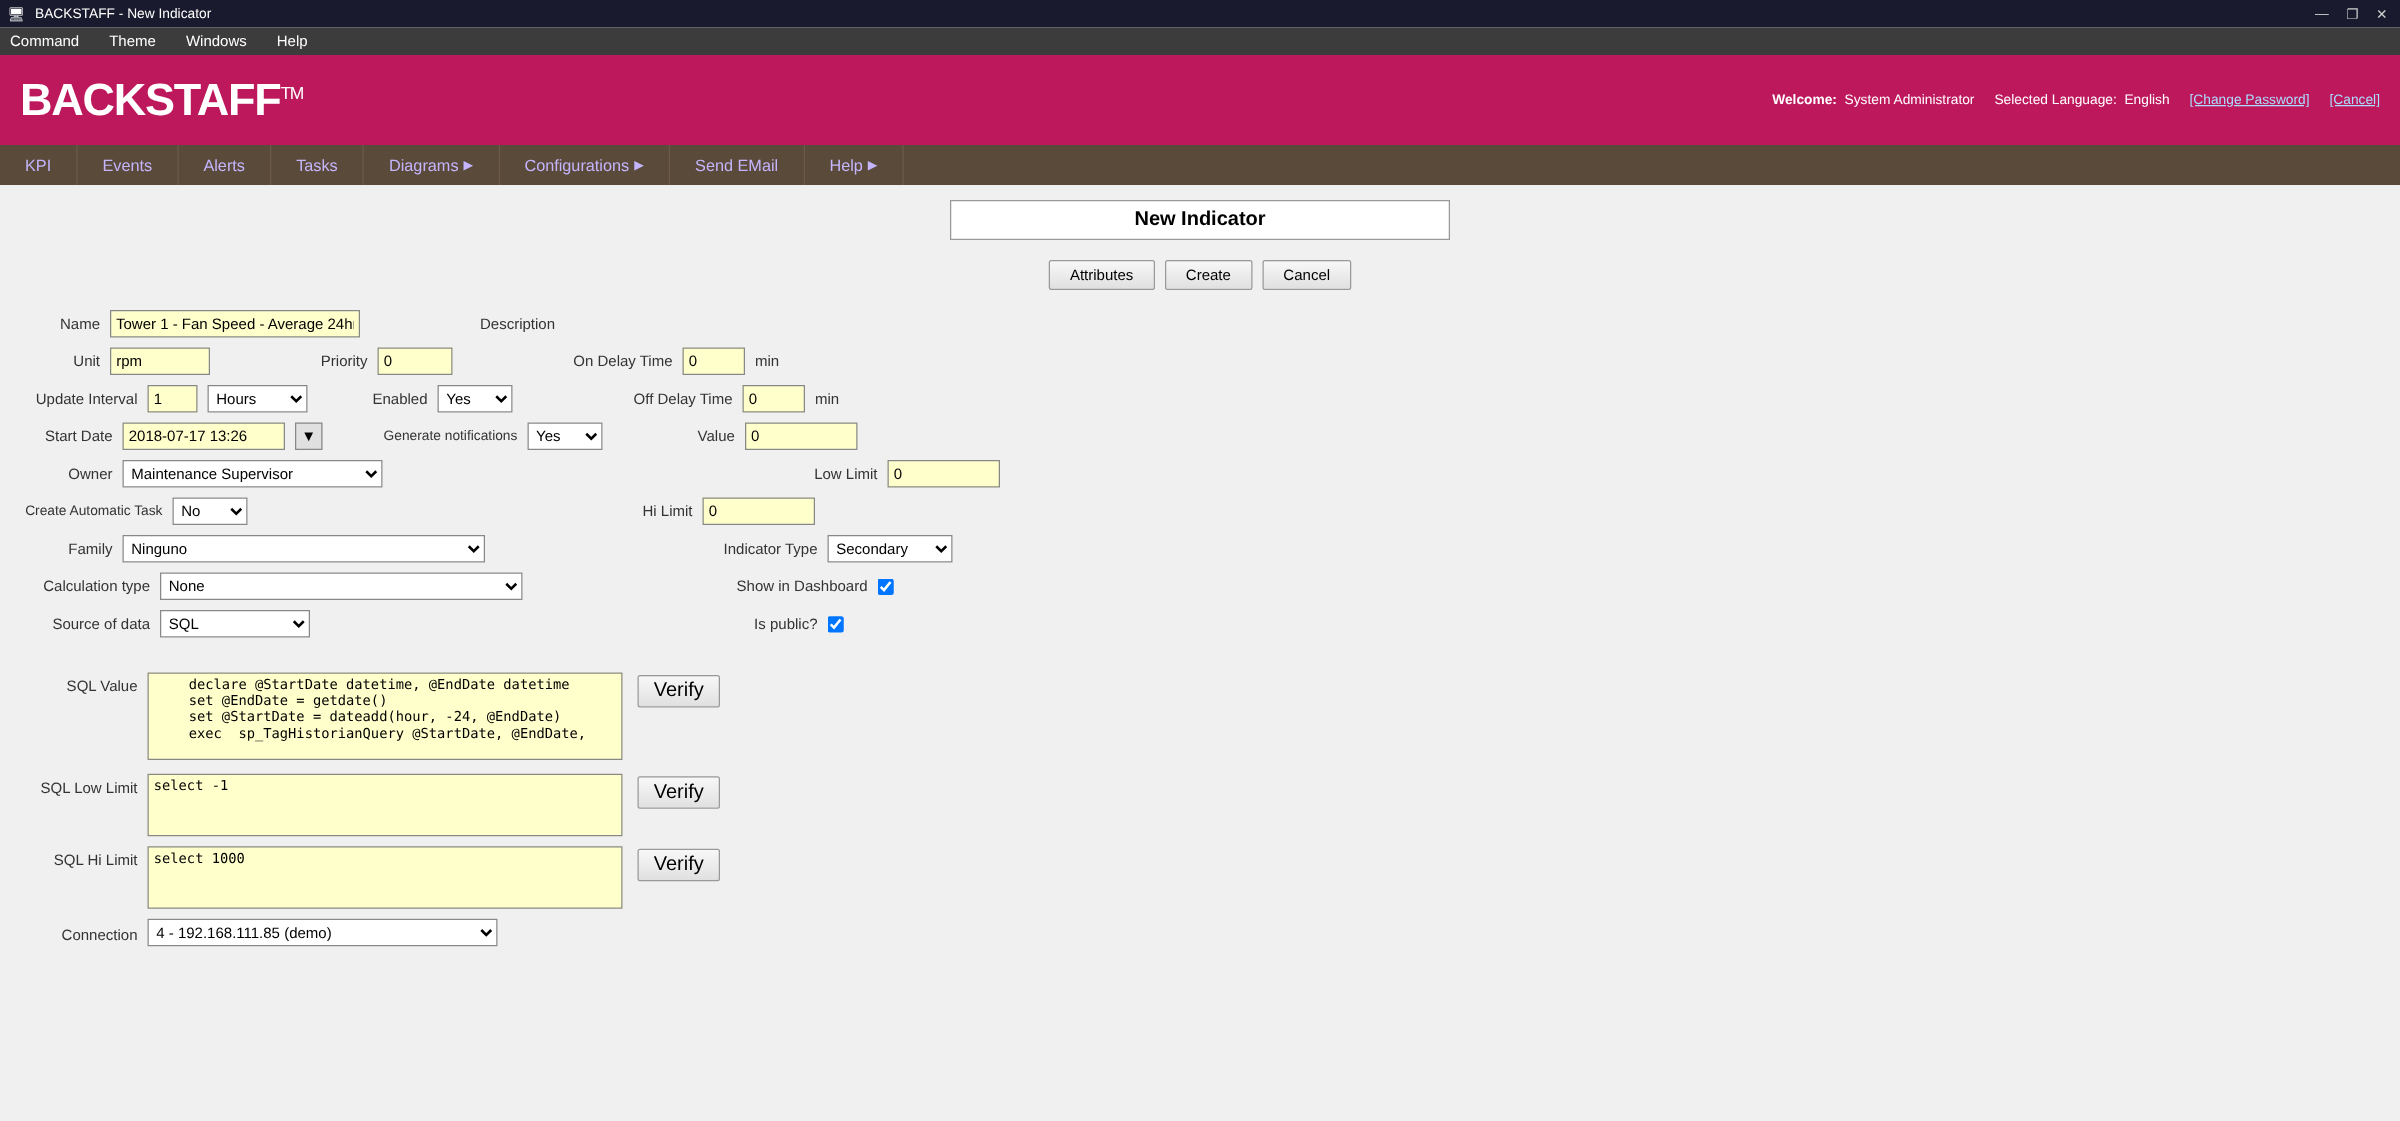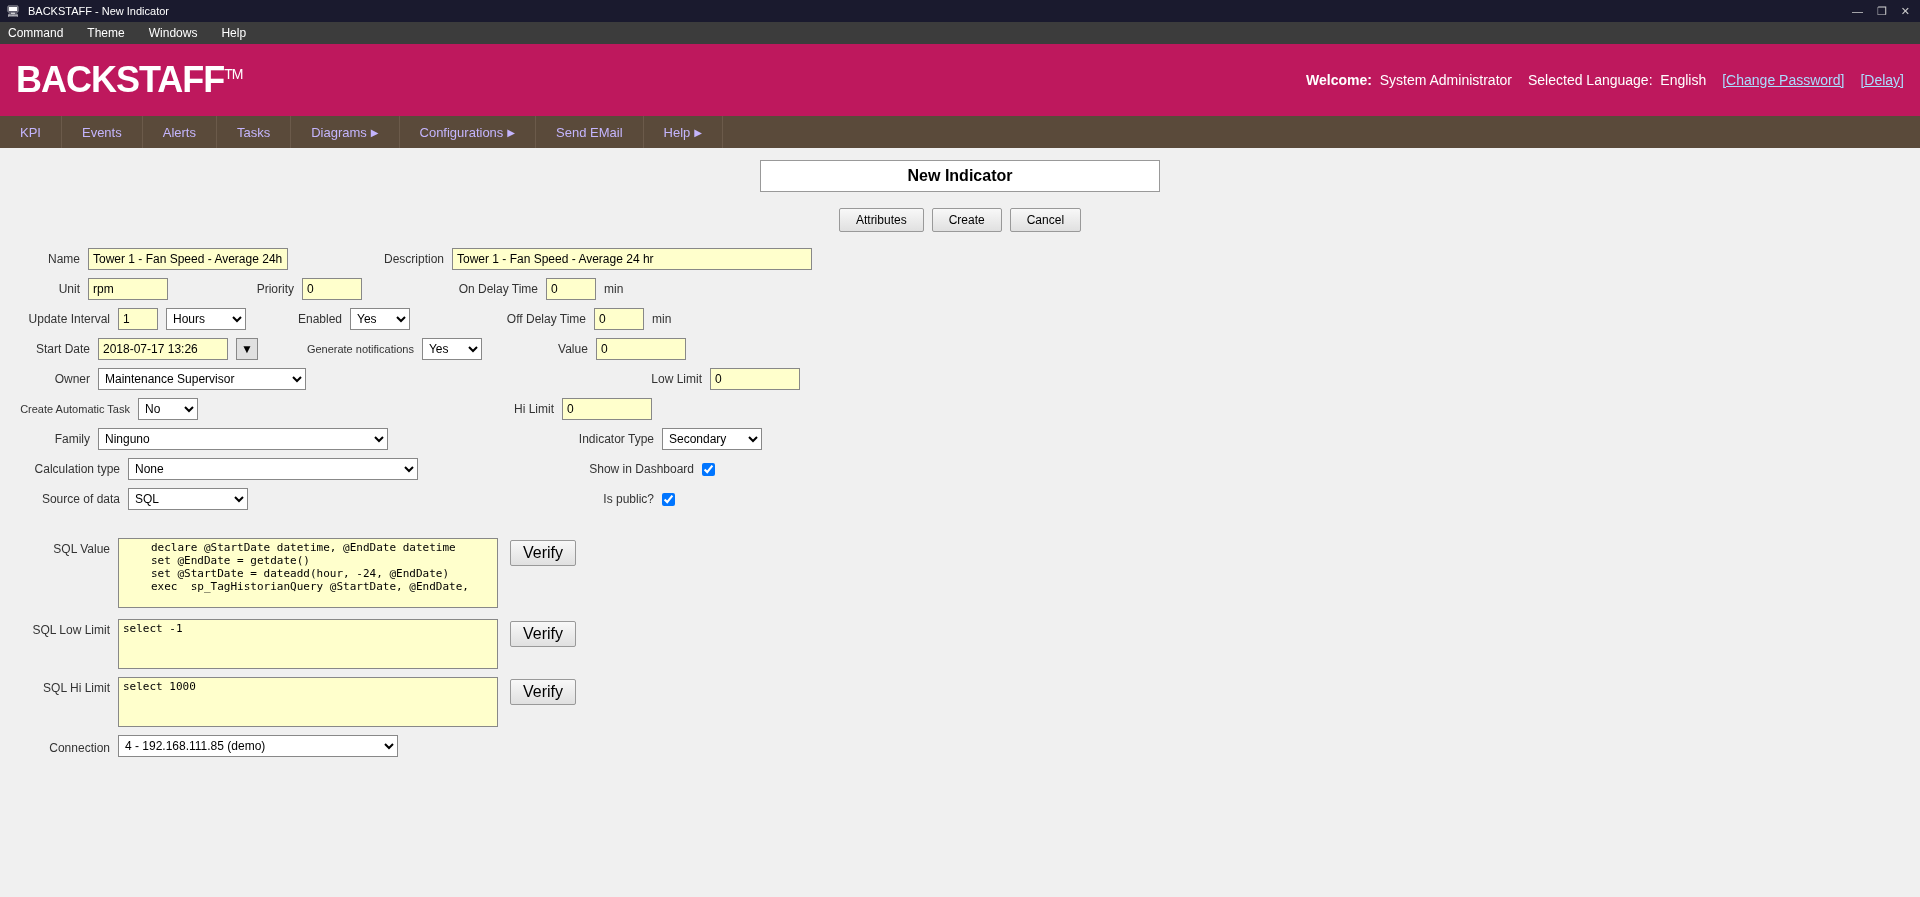--- a/index.html
+++ b/index.html
@@ -45,21 +45,21 @@
     .logo {
       color: #fff;
       font-size: 36px;
       font-weight: 900;
       font-family: Arial Black, sans-serif;
       letter-spacing: -1px;
     }
     .logo sup { font-size: 14px; font-weight: normal; }
     .header-right {
       color: #fff;
-      font-size: 14px;
+      font-size: 11px;
       display: flex;
       align-items: center;
       gap: 16px;
     }
     .header-right .welcome-label { font-weight: bold; }
     .header-right .link { color: #aaddff; cursor: pointer; text-decoration: underline; }
 
     
     .nav-bar {
       background: #5a4a3a;
@@ -215,21 +215,21 @@
   <div class="header-right">
     <span>
       <span class="welcome-label">Welcome:</span>
       &nbsp;<span>System Administrator</span>
     </span>
     <span>
       <span>Selected Language:</span>
       &nbsp;<span>English</span>
     </span>
     <span class="link">[Change Password]</span>
-    <span class="link">[Delay]</span>
+    <span class="link">[Cancel]</span>
   </div>
 </div>
 
 <div class="nav-bar">
   <div class="nav-item">
     <span>KPI</span>
   </div>
   <div class="nav-item">
     <span>Events</span>
   </div>
@@ -268,21 +268,20 @@
 
 <div class="form-area">
 
   <div style="display:flex; align-items:center; margin-bottom:8px; gap:16px;">
     <div style="display:flex; align-items:center; gap:8px;">
       <span class="form-label" style="min-width:60px; text-align:right;">Name</span>
       <input type="text" style="width: 200px;" id="name-input" value="Tower 1 - Fan Speed - Average 24hr">
     </div>
     <div style="display:flex; align-items:center; gap:8px; margin-left:60px;">
       <span class="form-label" style="min-width:80px; text-align:right;">Description</span>
-      <input type="text" style="width: 360px;" id="desc-input" value="Tower 1 - Fan Speed - Average 24 hr">
     </div>
   </div>
 
   <div style="display:flex; align-items:center; margin-bottom:8px; gap:16px;">
     <div style="display:flex; align-items:center; gap:8px;">
       <span class="form-label" style="min-width:60px; text-align:right;">Unit</span>
       <input type="text" style="width: 80px;" id="unit-input" value="rpm">
     </div>
     <div style="display:flex; align-items:center; gap:8px; margin-left:60px;">
       <span class="form-label" style="min-width:50px; text-align:right;">Priority</span>

